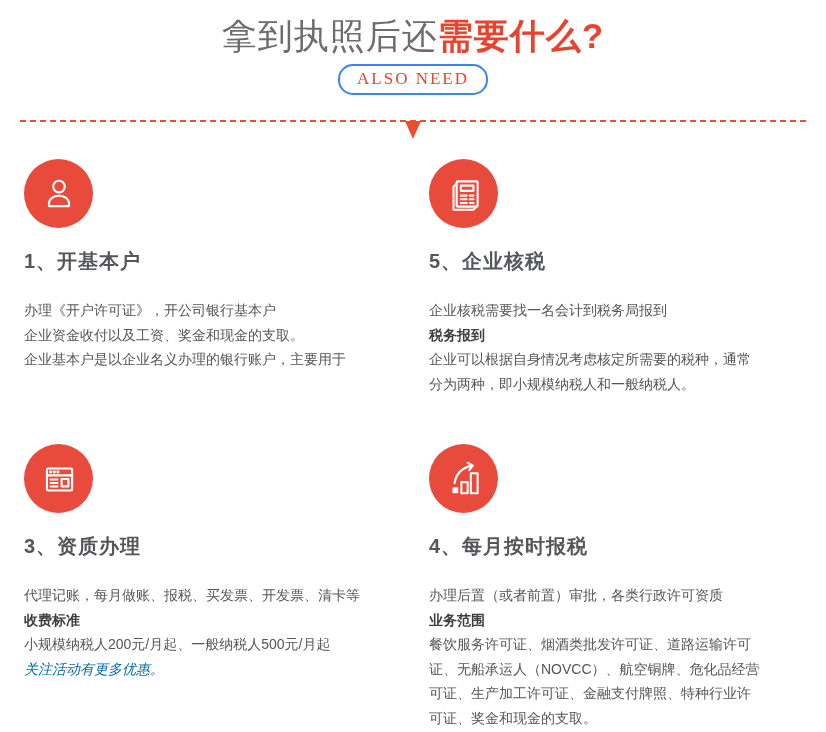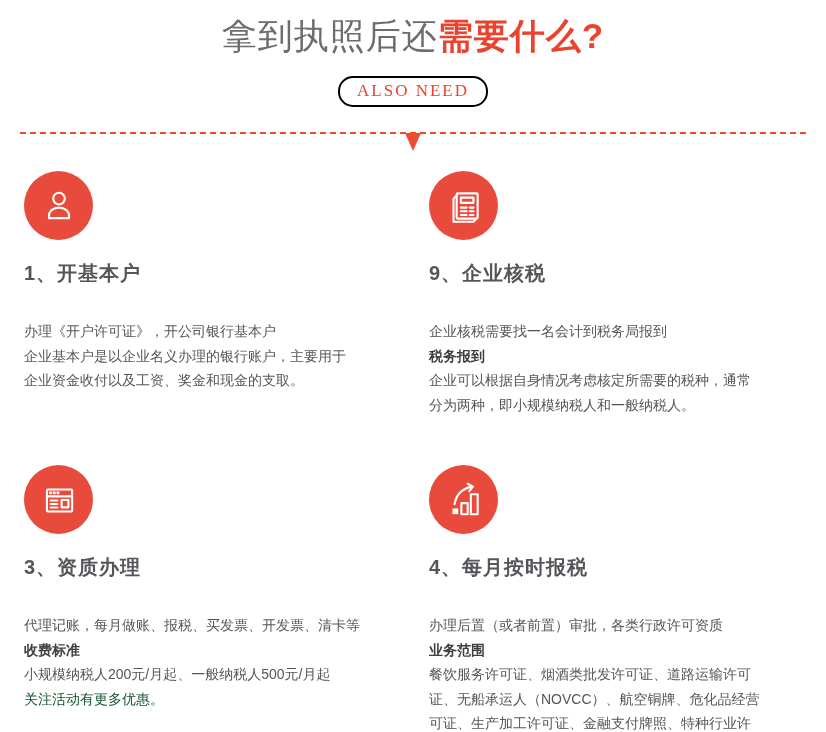--- a/index.html
+++ b/index.html
@@ -9,33 +9,33 @@
   }
   body {
     width: 826px;
     height: 732px;
     overflow: hidden;
     font-family: "Liberation Sans", "DejaVu Sans", sans-serif;
   }
   
   .header { text-align: center; }
   .page-title {
-    margin: 16px 0 12px 0;
+    margin: 16px 0 0 0;
     font-size: 35px;
     line-height: 1.15;
     letter-spacing: 1px;
     font-weight: 400;
   }
   .title-gray { color: #6d6d6d; }
   .title-red  { color: #e8432e; font-weight: 700; }
   .badge {
     display: inline-block;
     margin-top: 8px;
     padding: 3px 17px 4px 17px;
-    border: 2px solid #000000;
+    border: 2px solid #3b82f6;
     border-radius: 15px;
     color: #e8432e;
     font-family: "Liberation Serif", "DejaVu Serif", serif;
     font-size: 17px;
     letter-spacing: 2px;
   }
   
   .divider {
     position: relative;
     margin: 25px 20px 0 20px;
@@ -70,29 +70,29 @@
     align-items: center;
     justify-content: center;
   }
   .card h2 {
     margin: 20px 0 0 0;
     font-size: 20px;
     font-weight: 600;
     color: #55565a;
     letter-spacing: 1px;
   }
-  .card .text { margin-top: 32px; }
+  .card .text { margin-top: 23px; }
   .line {
     font-size: 14px;
     line-height: 24.5px;
     color: #565656;
     white-space: nowrap;
   }
   .line.bold { font-weight: 700; color: #3f3f3f; }
-  .line.red  { color: #14532d; }
+  .line.red  { color: #0369a1; font-style: italic; }
 </style>
 </head>
 <body>
 
 <div class="header">
   <h1 class="page-title"><span class="title-gray">拿到执照后还</span><span class="title-red">需要什么?</span></h1>
   <div class="badge">ALSO NEED</div>
 </div>
 
 <div class="divider">
@@ -104,40 +104,40 @@
   <div class="card">
     <div class="icon-circle">
       <svg width="38" height="38" viewBox="0 0 36 36" fill="none" stroke="#ffffff" stroke-width="2" stroke-linejoin="round">
         <circle cx="18" cy="11" r="5.5"></circle>
         <path d="M8.5 29.5 V27 a9.5 7.5 0 0 1 19 0 v2.5 z"></path>
       </svg>
     </div>
     <h2>1、开基本户</h2>
     <div class="text">
       <div class="line">办理《开户许可证》，开公司银行基本户</div>
+      <div class="line">企业资金收付以及工资、奖金和现金的支取。</div>
       <div class="line">企业基本户是以企业名义办理的银行账户，主要用于</div>
-      <div class="line">企业资金收付以及工资、奖金和现金的支取。</div>
     </div>
   </div>
 
   <div class="card">
     <div class="icon-circle">
       <svg width="42" height="42" viewBox="0 0 40 40" fill="none" stroke="#ffffff" stroke-width="2" stroke-linejoin="round" stroke-linecap="round">
         <path d="M13 10 L10 13 V35 H29 L32.5 31.5"></path>
         <rect x="13" y="8" width="20" height="24" rx="1"></rect>
         <rect x="17" y="12" width="12" height="5"></rect>
         <line x1="17" y1="21.5" x2="22.5" y2="21.5"></line>
         <line x1="25.5" y1="21.5" x2="29" y2="21.5"></line>
         <line x1="17" y1="25" x2="22.5" y2="25"></line>
         <line x1="25.5" y1="25" x2="29" y2="25"></line>
         <line x1="17" y1="28.5" x2="22.5" y2="28.5"></line>
         <line x1="25.5" y1="28.5" x2="29" y2="28.5"></line>
       </svg>
     </div>
-    <h2>9、企业核税</h2>
+    <h2>5、企业核税</h2>
     <div class="text">
       <div class="line">企业核税需要找一名会计到税务局报到</div>
       <div class="line bold">税务报到</div>
       <div class="line">企业可以根据自身情况考虑核定所需要的税种，通常</div>
       <div class="line">分为两种，即小规模纳税人和一般纳税人。</div>
     </div>
   </div>
 
   <div class="card">
     <div class="icon-circle">

